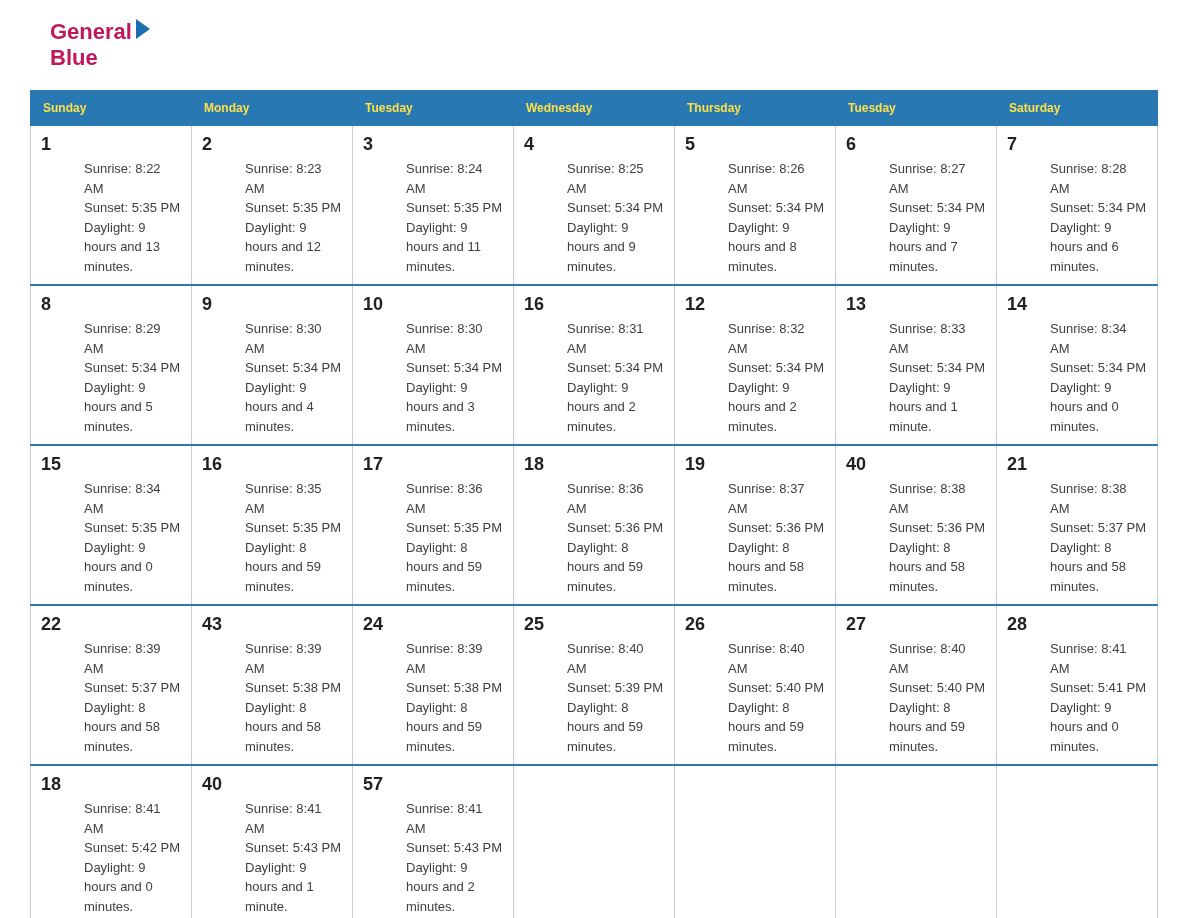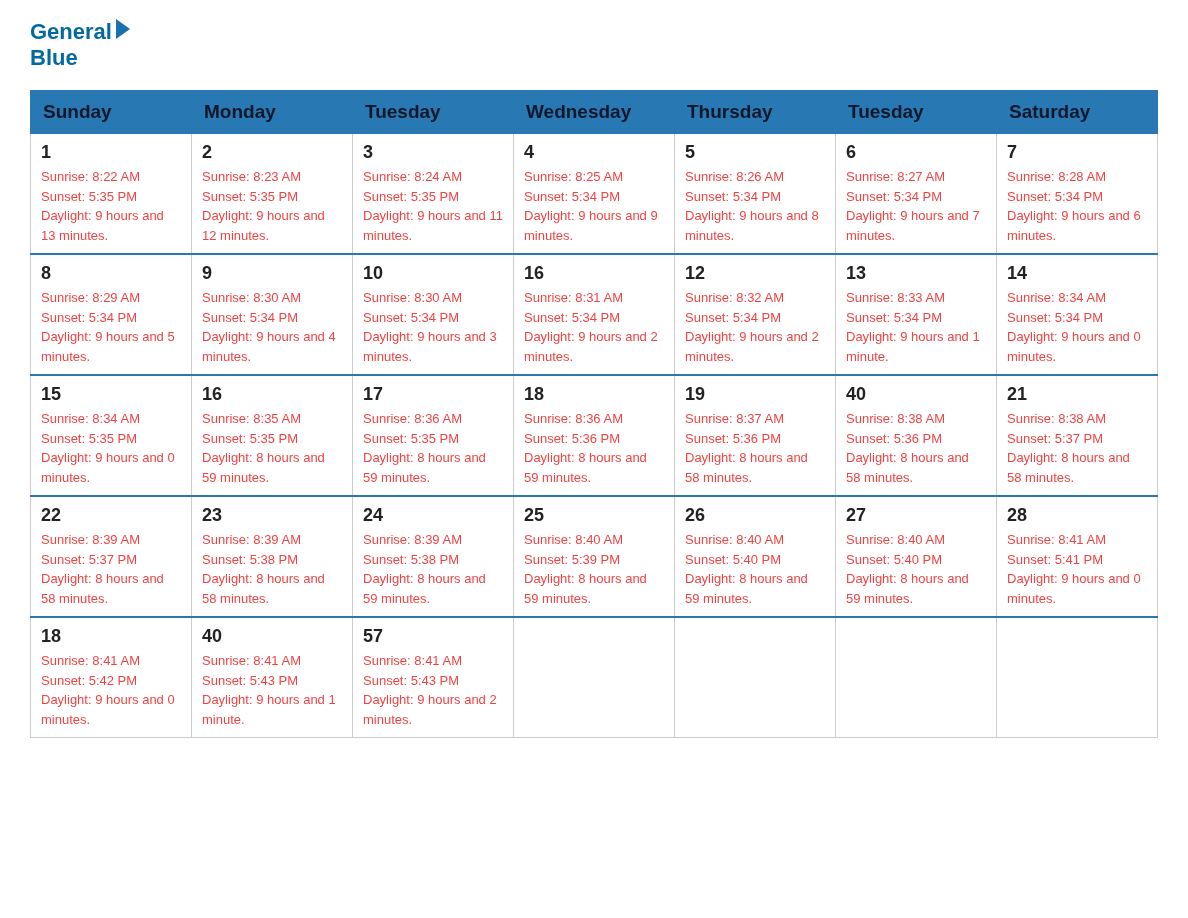--- a/index.html
+++ b/index.html
@@ -16,22 +16,23 @@
       align-items: flex-start;
       margin-bottom: 20px;
     }
     .logo {
       display: flex;
       align-items: center;
     }
     .logo-text {
       font-size: 22px;
       font-weight: bold;
-      color: #0369a1;
+      color: #be185d;
       line-height: 1.1;
+      margin-left: 20px;
     }
     .logo-arrow {
       width: 0;
       height: 0;
       border-left: 14px solid #1a6faf;
       border-top: 10px solid transparent;
       border-bottom: 10px solid transparent;
       margin-left: 4px;
       margin-top: -6px;
     }
@@ -48,22 +49,22 @@
       font-size: 20px;
       color: #555;
       margin-top: 6px;
     }
     .calendar-table {
       width: 100%;
       border-collapse: collapse;
     }
     .calendar-table th {
       background-color: #2878b4;
-      color: #0f172a;
-      font-size: 19px;
+      color: #fde047;
+      font-size: 12px;
       font-weight: bold;
       padding: 10px 12px;
       text-align: left;
       border: 1px solid #2878b4;
     }
     .calendar-table td {
       vertical-align: top;
       padding: 8px 10px;
       border: 1px solid #ccc;
       width: 14.28%;
@@ -77,21 +78,22 @@
     .day-num {
       font-size: 18px;
       font-weight: bold;
       color: #222;
       display: block;
       margin-bottom: 4px;
     }
     .day-info {
       font-size: 13px;
       line-height: 1.5;
-      color: #ef4444;
+      color: #404040;
+      margin-left: 43px;
     }
     .empty-cell {
       background: #fff;
     }
     .row-separator td {
       border-top: 2px solid #2878b4;
     }
   </style>
 </head>
 <body>
@@ -304,21 +306,21 @@
       <tr class="row-separator">
         <td>
           <span class="day-num">22</span>
           <div class="day-info">
             Sunrise: 8:39 AM<br>
             Sunset: 5:37 PM<br>
             Daylight: 8 hours and 58 minutes.
           </div>
         </td>
         <td>
-          <span class="day-num">23</span>
+          <span class="day-num">43</span>
           <div class="day-info">
             Sunrise: 8:39 AM<br>
             Sunset: 5:38 PM<br>
             Daylight: 8 hours and 58 minutes.
           </div>
         </td>
         <td>
           <span class="day-num">24</span>
           <div class="day-info">
             Sunrise: 8:39 AM<br>

